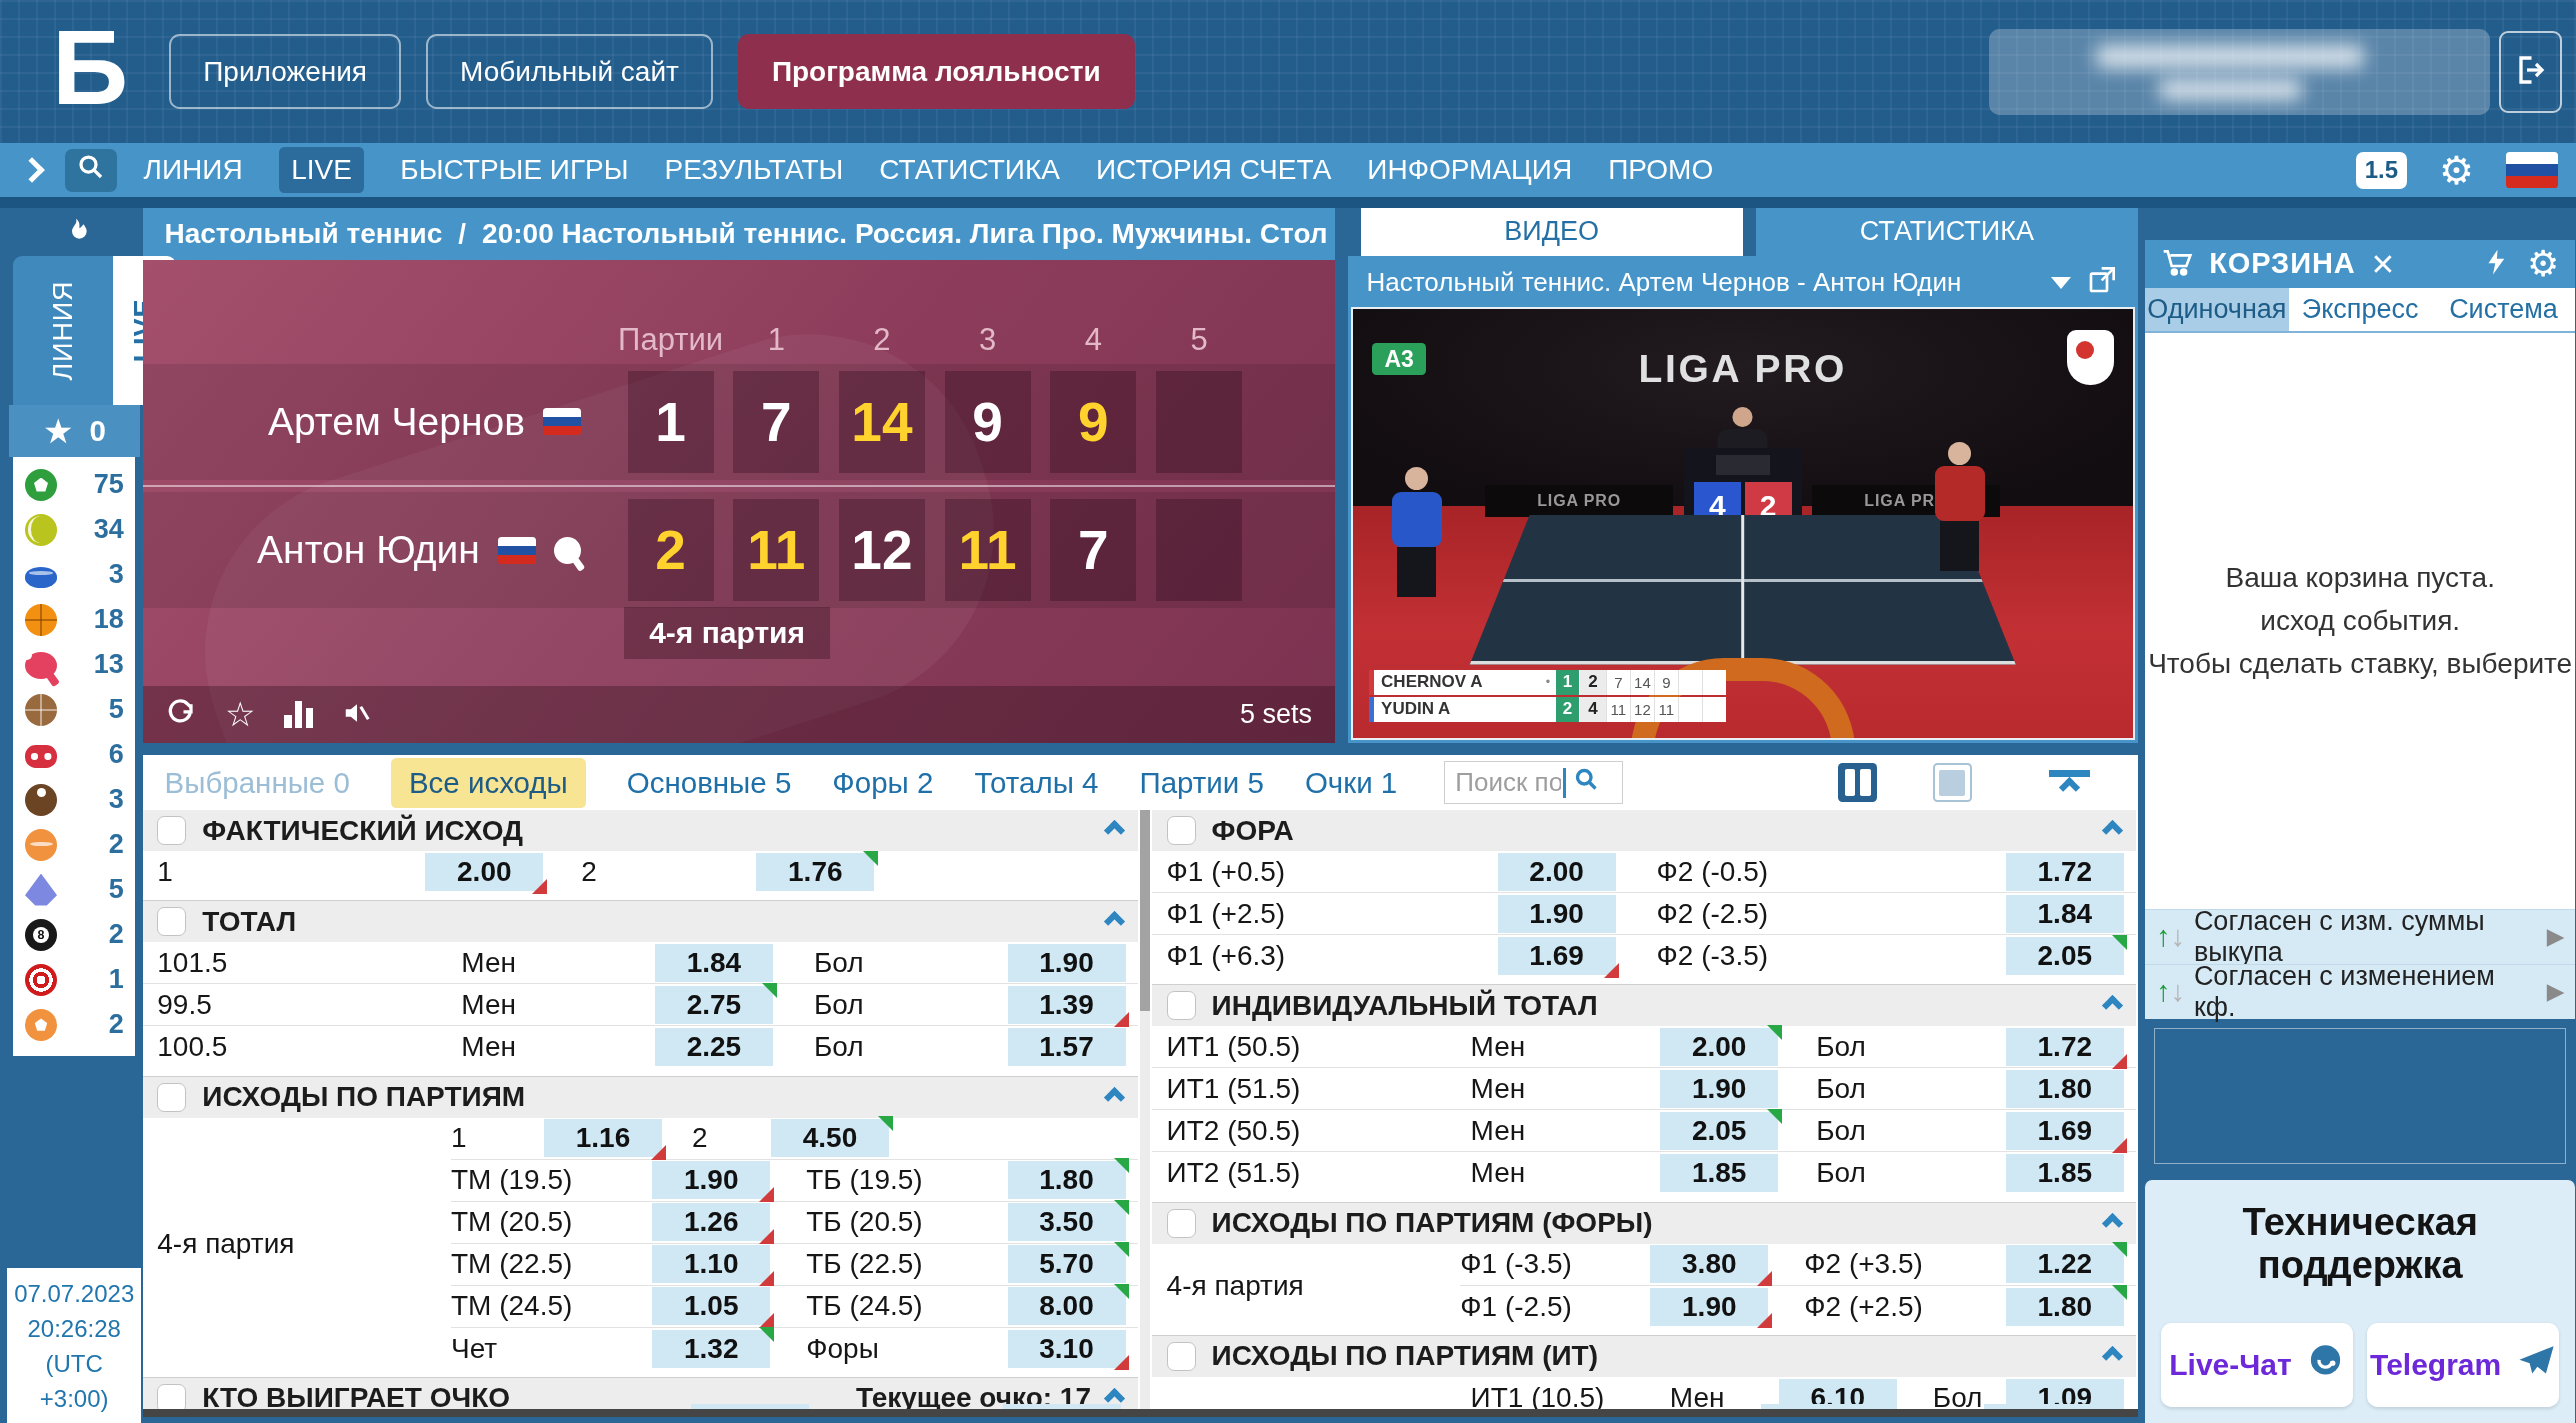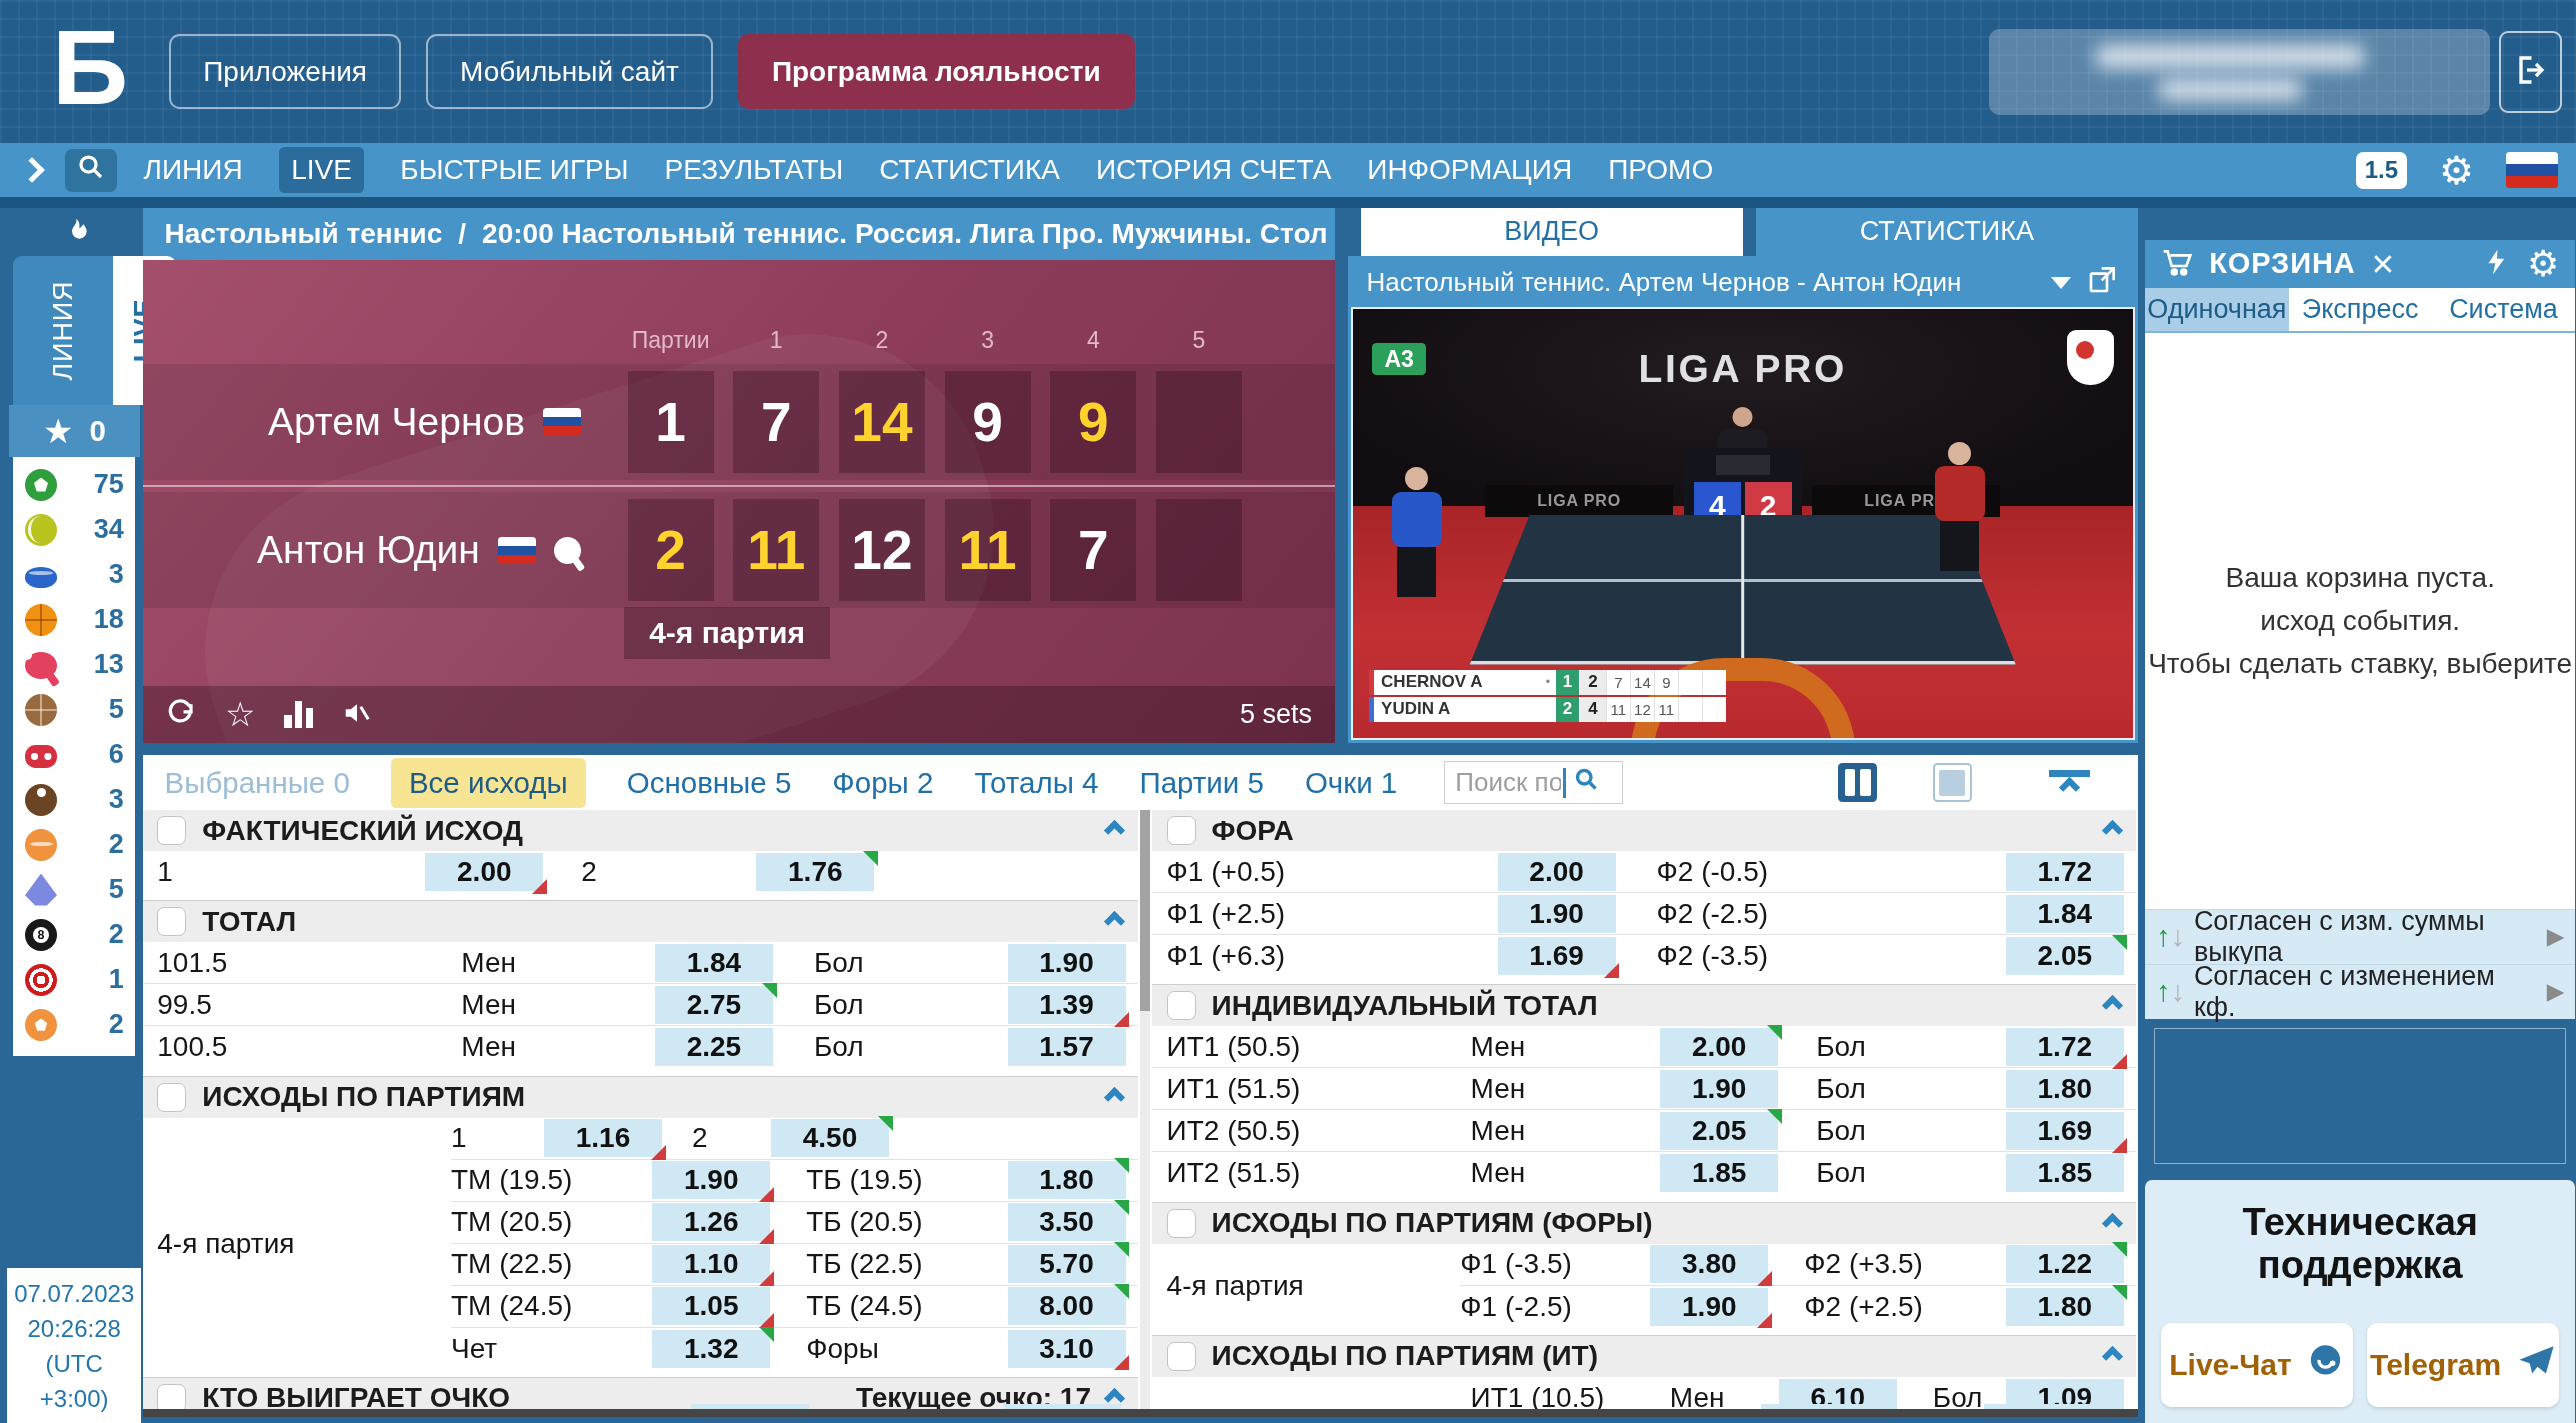--- a/index.html
+++ b/index.html
@@ -84,21 +84,21 @@
   
   .toprow { display:flex; height:535px; }
   .event-panel { width:1192px; flex:0 0 1192px; display:flex; flex-direction:column; }
   .crumb { height:52px; background:#4795c8; color:#fff; display:flex; align-items:center; padding:0 21.5px; font-size:28px; font-weight:bold; gap:16px; white-space:nowrap; overflow:hidden; }
   .board { flex:1; position:relative; overflow:hidden; color:#fff;
     background:linear-gradient(130deg,#a4506d 0%,#8d3d5b 50%,#7c3350 100%); }
   .board::before { content:''; position:absolute; width:805px; height:376px; left:54px; top:143px;
     background:rgba(255,255,255,.05); border-radius:179px; transform:rotate(-18deg); }
   .score-table { position:absolute; top:57px; left:0; right:0; }
   .srow { display:flex; align-items:center; padding-right:93px; }
-  .srow.head { height:47px; color:#e3b9c8; font-size:23px;align-items:flex-end; }
+  .srow.head { height:47px; color:#e3b9c8; font-size:31px;align-items:flex-end; }
   .srow.p { height:116px; background:rgba(0,0,0,.10); }
   .sname { flex:1; display:flex; align-items:center; justify-content:flex-end; gap:18px; padding-right:27px; font-size:39px; }
   .scell { width:86px; margin-left:19.7px; display:flex; align-items:center; justify-content:center; }
   .srow.head .scell { height:47px; }
   .srow.head .scell.first { white-space:nowrap; }
   .srow.p .scell { height:102px; background:rgba(30,5,18,.28); font-size:55px; font-weight:bold; }
   .scell.val[data-hl="y"] { color:#ffd22e; }
   .divline { height:1.8px; background:rgba(255,255,255,.5); margin:5.4px 0; }
   .pflag { width:38px; height:27px; border-radius:3.6px; overflow:hidden; display:flex; flex-direction:column; flex:0 0 38px; }
   .pflag i { flex:1; } .pflag i:nth-child(1){background:#fff;} .pflag i:nth-child(2){background:#2051a3;} .pflag i:nth-child(3){background:#d52b1e;}
@@ -227,21 +227,21 @@
     border-top:1.8px solid #c2d9ea; gap:9px; cursor:pointer; }
   .updown { display:flex; gap:0; font-weight:bold; font-size:29px; }
   .up-ar { color:#1f9d3a; } .dn-ar { color:#b5b5b5; }
   .agree .tri { color:#8a8a8a; font-size:23px; }
   .bk-dark { height:154px; flex:0 0 154px; padding:9px 9px; }
   .bk-darkbox { width:100%; height:100%; border:1.8px solid #8fb0c9; }
   .support { flex:1; background:#dcedf8; margin-top:7.2px; border-radius:7.2px 7.2px 0 0; padding:21.5px 16px 0; text-align:center; }
   .sup-title { font-size:38px; font-weight:bold; color:#141414; }
   .sup-btns { display:flex; gap:14.3px; margin-top:36px; }
   .sup-btn { flex:1; height:84px; background:#fff; border-radius:10.7px; display:flex; align-items:center; justify-content:center;
-    gap:14.3px; font-size:30px; font-weight:bold; color:#a16207; box-shadow:0 1.8px 3.6px rgba(0,0,0,.12); cursor:pointer; }
+    gap:14.3px; font-size:30px; font-weight:bold; color:#6d28d9; box-shadow:0 1.8px 3.6px rgba(0,0,0,.12); cursor:pointer; }
   .sup-phone { margin-top:39px; font-size:43px; font-weight:bold; color:#111; letter-spacing:0.9px; }
 </style>
 </head>
 <body>
 
 <header class="tophdr">
   <div class="logo">Б</div>
   <button class="hdr-btn">Приложения</button>
   <button class="hdr-btn">Мобильный сайт</button>
   <button class="hdr-btn loyalty">Программа лояльности</button>

